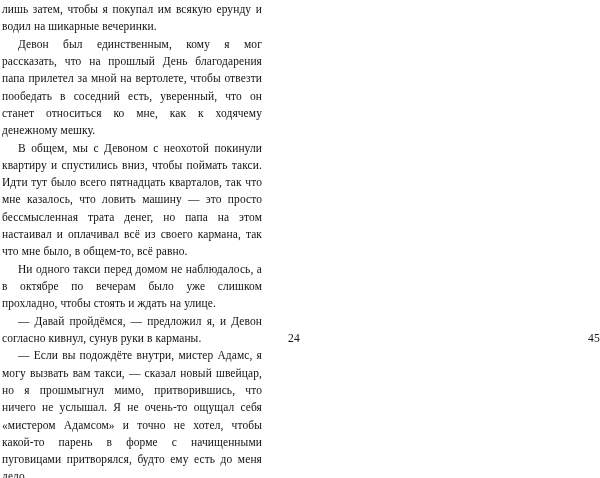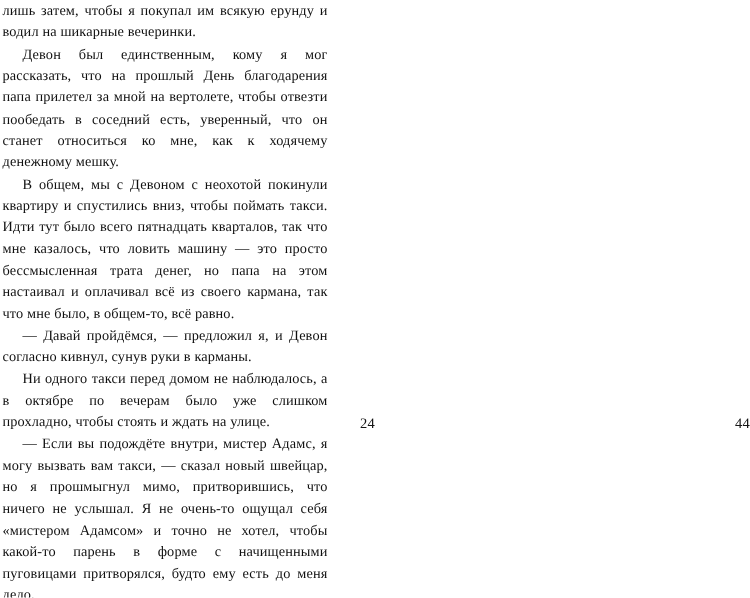--- a/index.html
+++ b/index.html
@@ -72,26 +72,26 @@
 </head>
 <body>
 
 <div class="spread">
 
   <div class="page page-left">
     <div class="textblock">
       <p class="para cont">лишь затем, чтобы я покупал им всякую ерунду и водил на шикарные вечеринки.</p>
       <p class="para">Девон был единственным, кому я мог рассказать, что на прошлый День благодарения папа прилетел за мной на вертолете, чтобы отвезти пообедать в соседний есть, уверенный, что он станет относиться ко мне, как к ходячему денежному мешку.</p>
       <p class="para">В общем, мы с Девоном с неохотой покинули квартиру и спустились вниз, чтобы поймать такси. Идти тут было всего пятнадцать кварталов, так что мне казалось, что ловить машину — это просто бессмысленная трата денег, но папа на этом настаивал и оплачивал всё из своего кармана, так что мне было, в общем-то, всё равно.</p>
+      <p class="para">Ни одного такси перед домом не наблюдалось, а в октябре по вечерам было уже слишком прохладно, чтобы стоять и ждать на улице.</p>
       <p class="para">— Давай пройдёмся, — предложил я, и Девон согласно кивнул, сунув руки в карманы.</p>
-      <p class="para">Ни одного такси перед домом не наблюдалось, а в октябре по вечерам было уже слишком прохладно, чтобы стоять и ждать на улице.</p>
       <p class="para">— Если вы подождёте внутри, мистер Адамс, я могу вызвать вам такси, — сказал новый швейцар, но я прошмыгнул мимо, притворившись, что ничего не услышал. Я не очень-то ощущал себя «мистером Адамсом» и точно не хотел, чтобы какой-то парень в форме с начищенными пуговицами притворялся, будто ему есть до меня дело.</p>
 
     </div>
     <div class="folio">24</div>
   </div>
 
   <div class="page page-right">
 
-    <div class="folio">44</div>
+    <div class="folio">45</div>
   </div>
 
 </div>
 
 </body></html>

